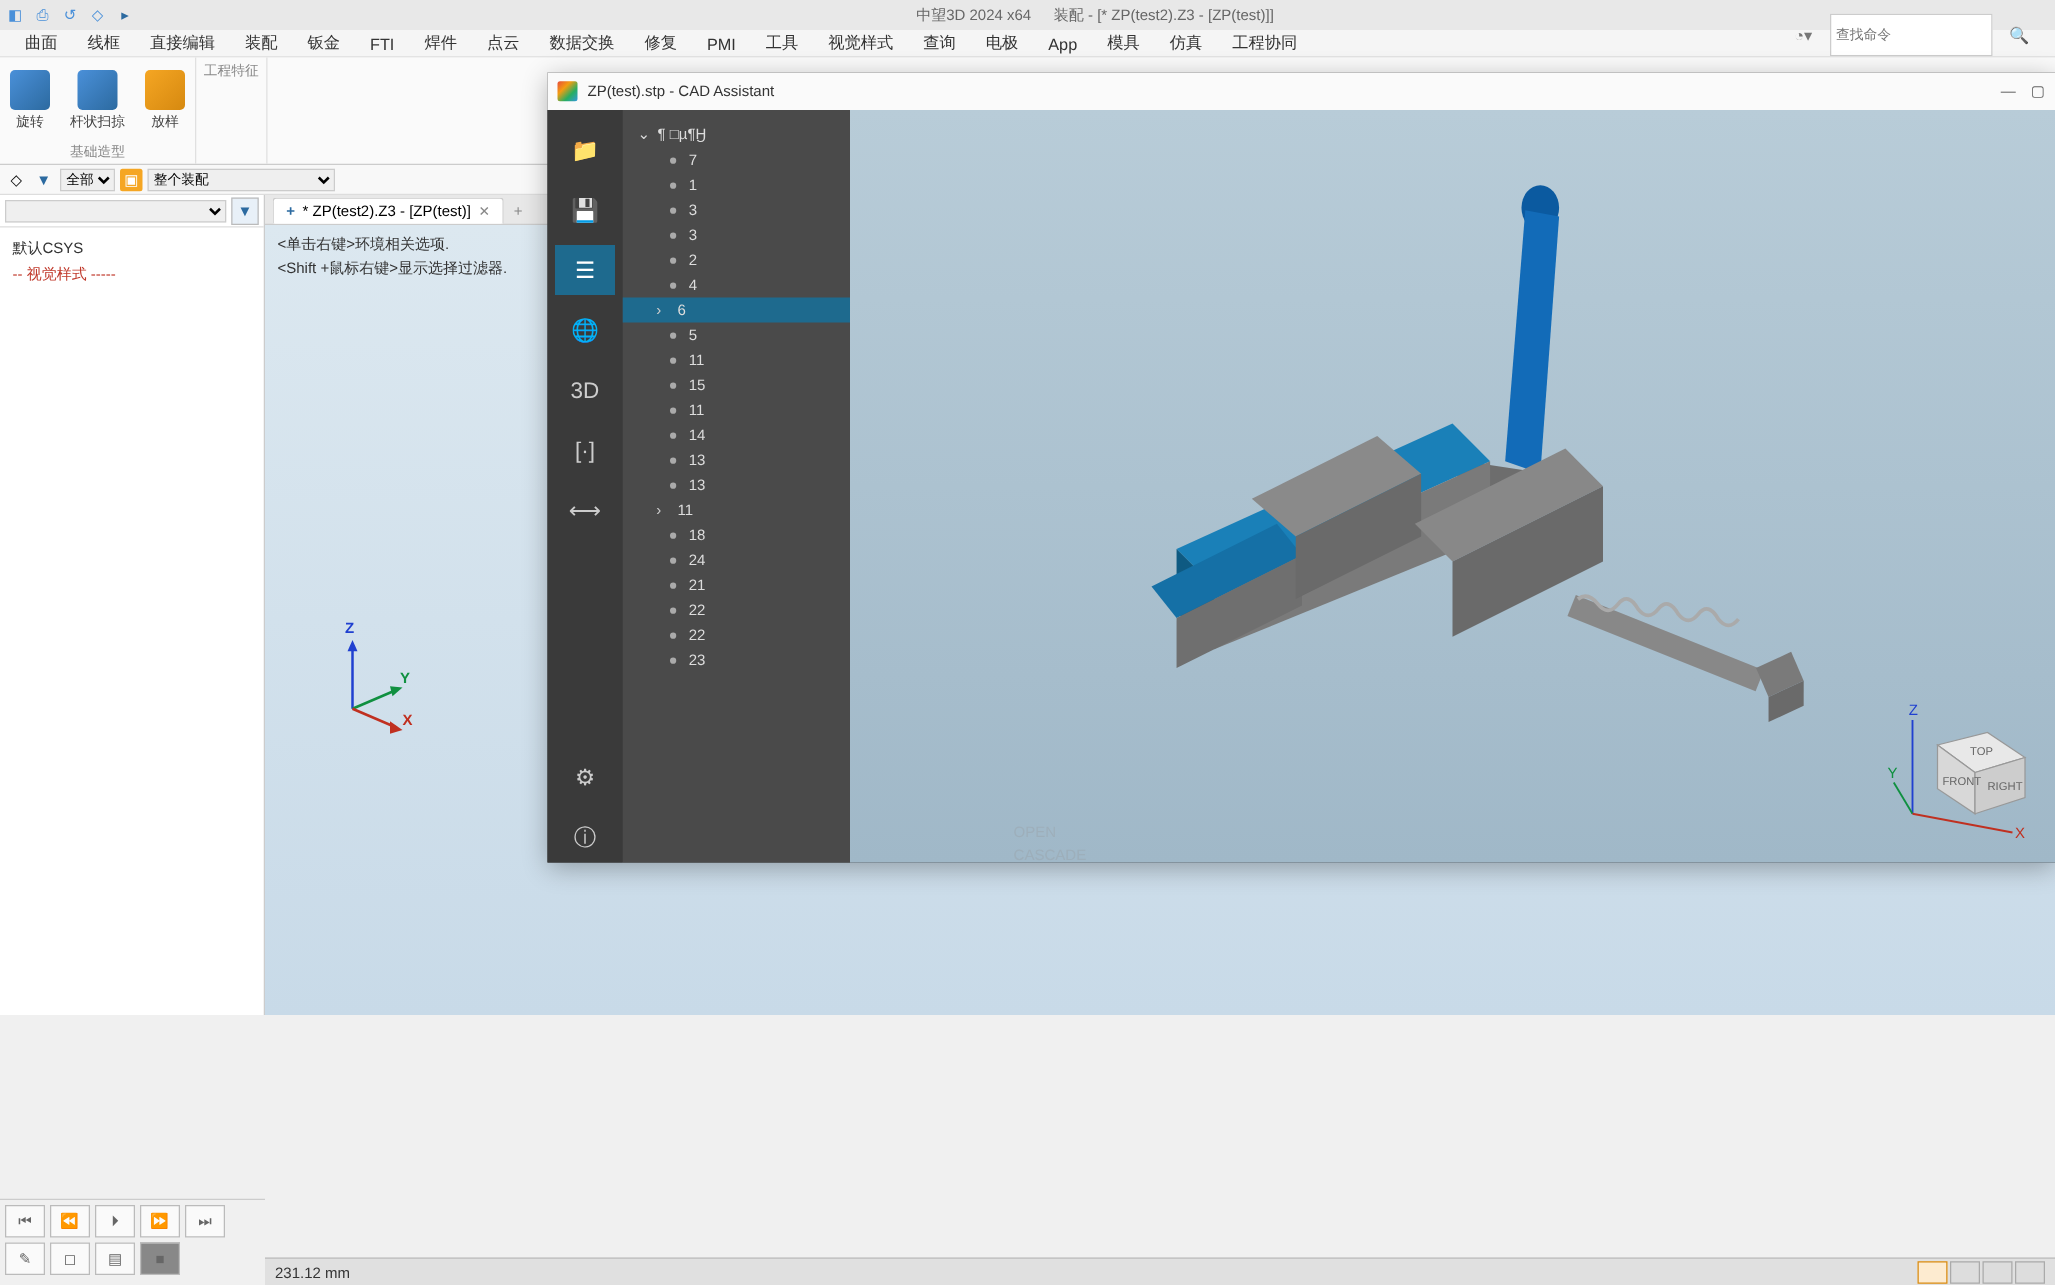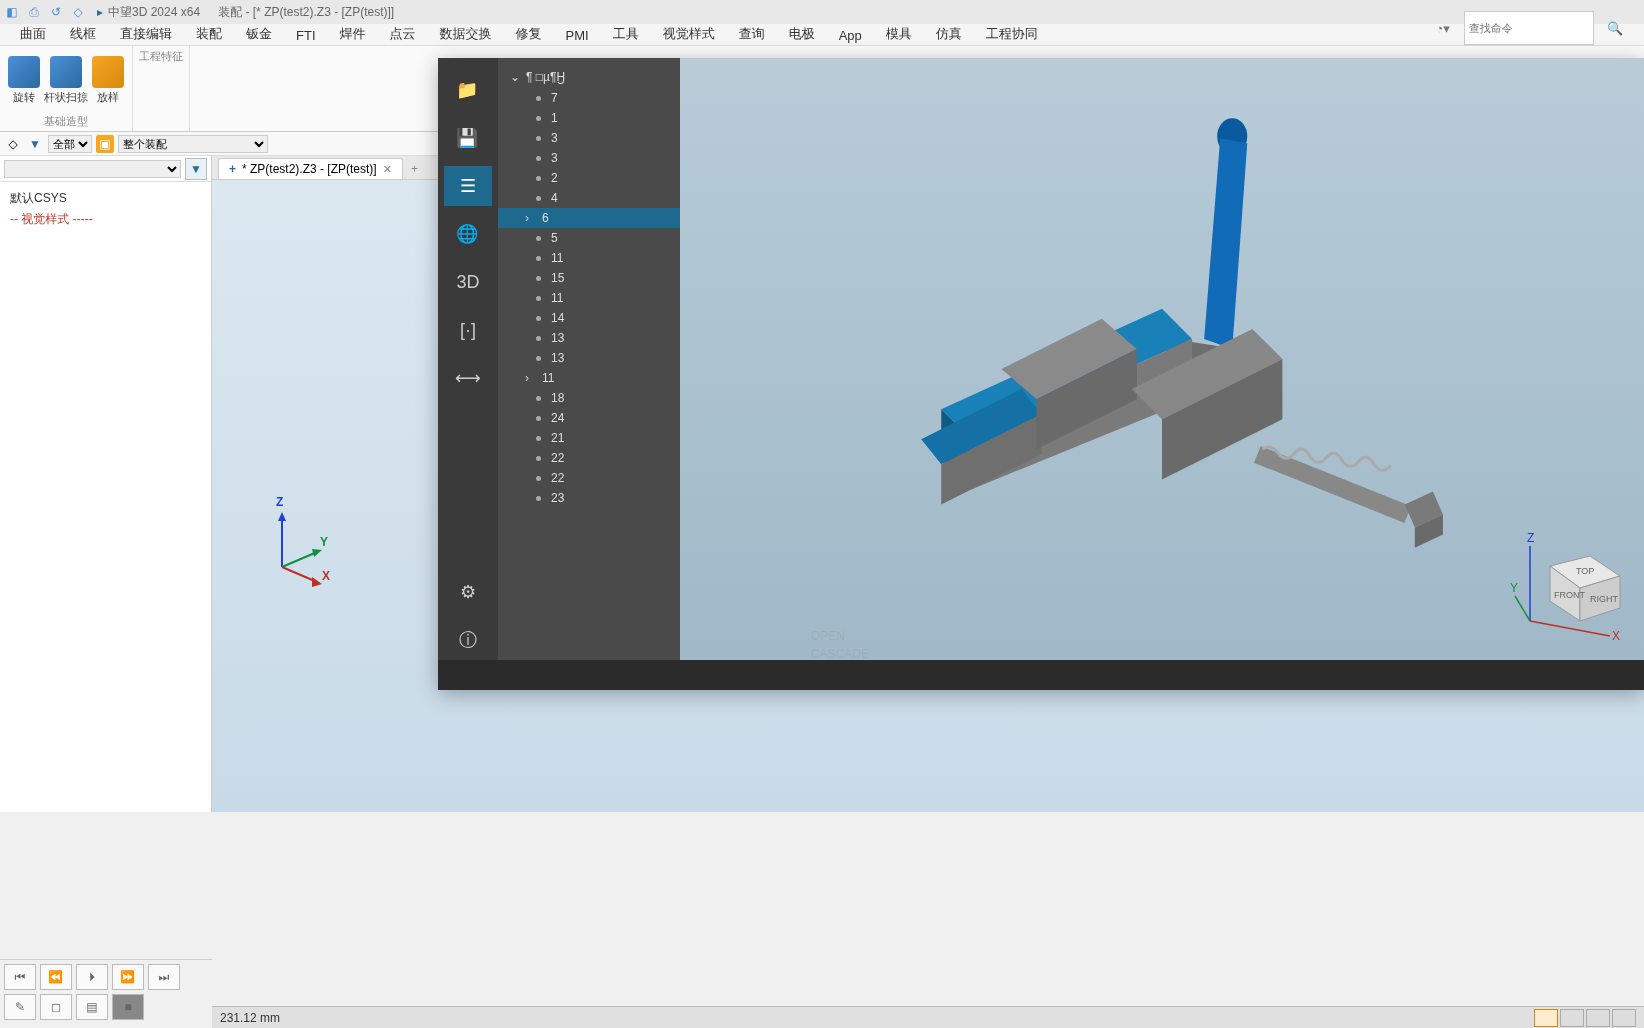--- a/index.html
+++ b/index.html
@@ -2,32 +2,32 @@
 <html><head>
 <meta charset="utf-8">
 <style>
 *{margin:0;padding:0;box-sizing:border-box;font-family:"Microsoft YaHei",Arial,sans-serif;font-size:12px;user-select:none}
 body{width:1644px;height:1028px;background:#f0f0f0;overflow:hidden;position:relative}
 
 
 .titlebar{height:24px;background:#e8e8e8;display:flex;align-items:center;color:#666}
 .titlebar .qat{display:flex;gap:6px;padding-left:4px;align-items:center}
 .titlebar .qat span{width:16px;height:16px;display:inline-flex;align-items:center;justify-content:center;color:#4a90d9}
-.titlebar .center{flex:1;font-size:13px}
+.titlebar .center{flex:1;text-align:center;font-size:13px}
 
 
 .menubar{height:22px;background:#f5f5f5;display:flex;align-items:flex-end;padding:0 10px;gap:4px;border-bottom:1px solid #ddd}
 .menubar span{padding:2px 10px;font-size:13px;color:#333}
 .menubar .search{margin-left:auto;display:flex;align-items:center;gap:4px}
 .menubar .search input{border:1px solid #ccc;height:18px;width:130px;padding:16px 4px;font-size:11px}
 
 
 .ribbon{height:86px;background:#fafafa;border-bottom:1px solid #ccc;display:flex}
 .rgroup{border-right:1px solid #e0e0e0;padding:2px 6px;display:flex;flex-direction:column}
-.rgroup .tools{flex:1;display:flex;gap:0;align-items:center}
+.rgroup .tools{flex:1;display:flex;gap:12px;align-items:center}
 .rtool{display:flex;flex-direction:column;align-items:center;gap:2px;padding:2px}
 .rtool .ico{width:32px;height:32px;border-radius:4px}
 .rtool .lbl{font-size:11px;color:#444;white-space:nowrap}
 .rgroup .gname{font-size:11px;color:#888;text-align:center;padding-top:1px}
 .ico-orange{background:linear-gradient(135deg,#f5a623,#d68910)}
 .ico-blue{background:linear-gradient(135deg,#4a90d9,#2c6aa0)}
 .ico-brown{background:linear-gradient(135deg,#8b6914,#5d4a0e)}
 
 
 .smallbar{height:24px;background:#f8f8f8;border-bottom:1px solid #ddd;display:flex;align-items:center;padding:0 4px;gap:4px}
@@ -195,20 +195,24 @@
   <div style="flex:1;display:flex;flex-direction:column">
     <div class="doctabs">
       <div class="doctab">
         <span class="plus">+</span>
         <span>* ZP(test2).Z3 - [ZP(test)]</span>
         <span class="x">✕</span>
       </div>
       <div class="addtab">+</div>
     </div>
     <div class="viewport">
+      <div class="hints">
+        <div>&lt;单击右键&gt;环境相关选项.</div>
+        <div>&lt;Shift +鼠标右键&gt;显示选择过滤器.</div>
+      </div>
 
       <div class="axis">
         <svg width="80" height="80" style="overflow:visible">
           <line x1="20" y1="60" x2="20" y2="10" stroke="#2040d0" stroke-width="2"></line>
             <polygon points="20,5 16,14 24,14" fill="#2040d0"></polygon>
           <line x1="20" y1="60" x2="55" y2="45" stroke="#109040" stroke-width="2"></line>
             <polygon points="60,43 50,42 52,50" fill="#109040"></polygon>
           <line x1="20" y1="60" x2="55" y2="75" stroke="#c03020" stroke-width="2"></line>
             <polygon points="60,77 50,70 50,80" fill="#c03020"></polygon>
         </svg>
@@ -240,20 +244,28 @@
   <span>231.12 mm</span>
   <div class="right">
     <div class="sbtn active"></div>
     <div class="sbtn"></div>
     <div class="sbtn"></div>
     <div class="sbtn"></div>
   </div>
 </div>
 
 <div class="cadwin">
+  <div class="cadtitle">
+    <span class="wico"></span>
+    <span>ZP(test).stp - CAD Assistant</span>
+    <div class="winbtns">
+      <span>—</span>
+      <span>▢</span>
+    </div>
+  </div>
   <div class="cadbody">
     <div class="cadside">
       <div class="sitem">📁</div>
       <div class="sitem">💾</div>
       <div class="sitem active">☰</div>
       <div class="sitem">🌐</div>
       <div class="sitem">3D</div>
       <div class="sitem">[·]</div>
       <div class="sitem">⟷</div>
       <div class="spacer"></div>

